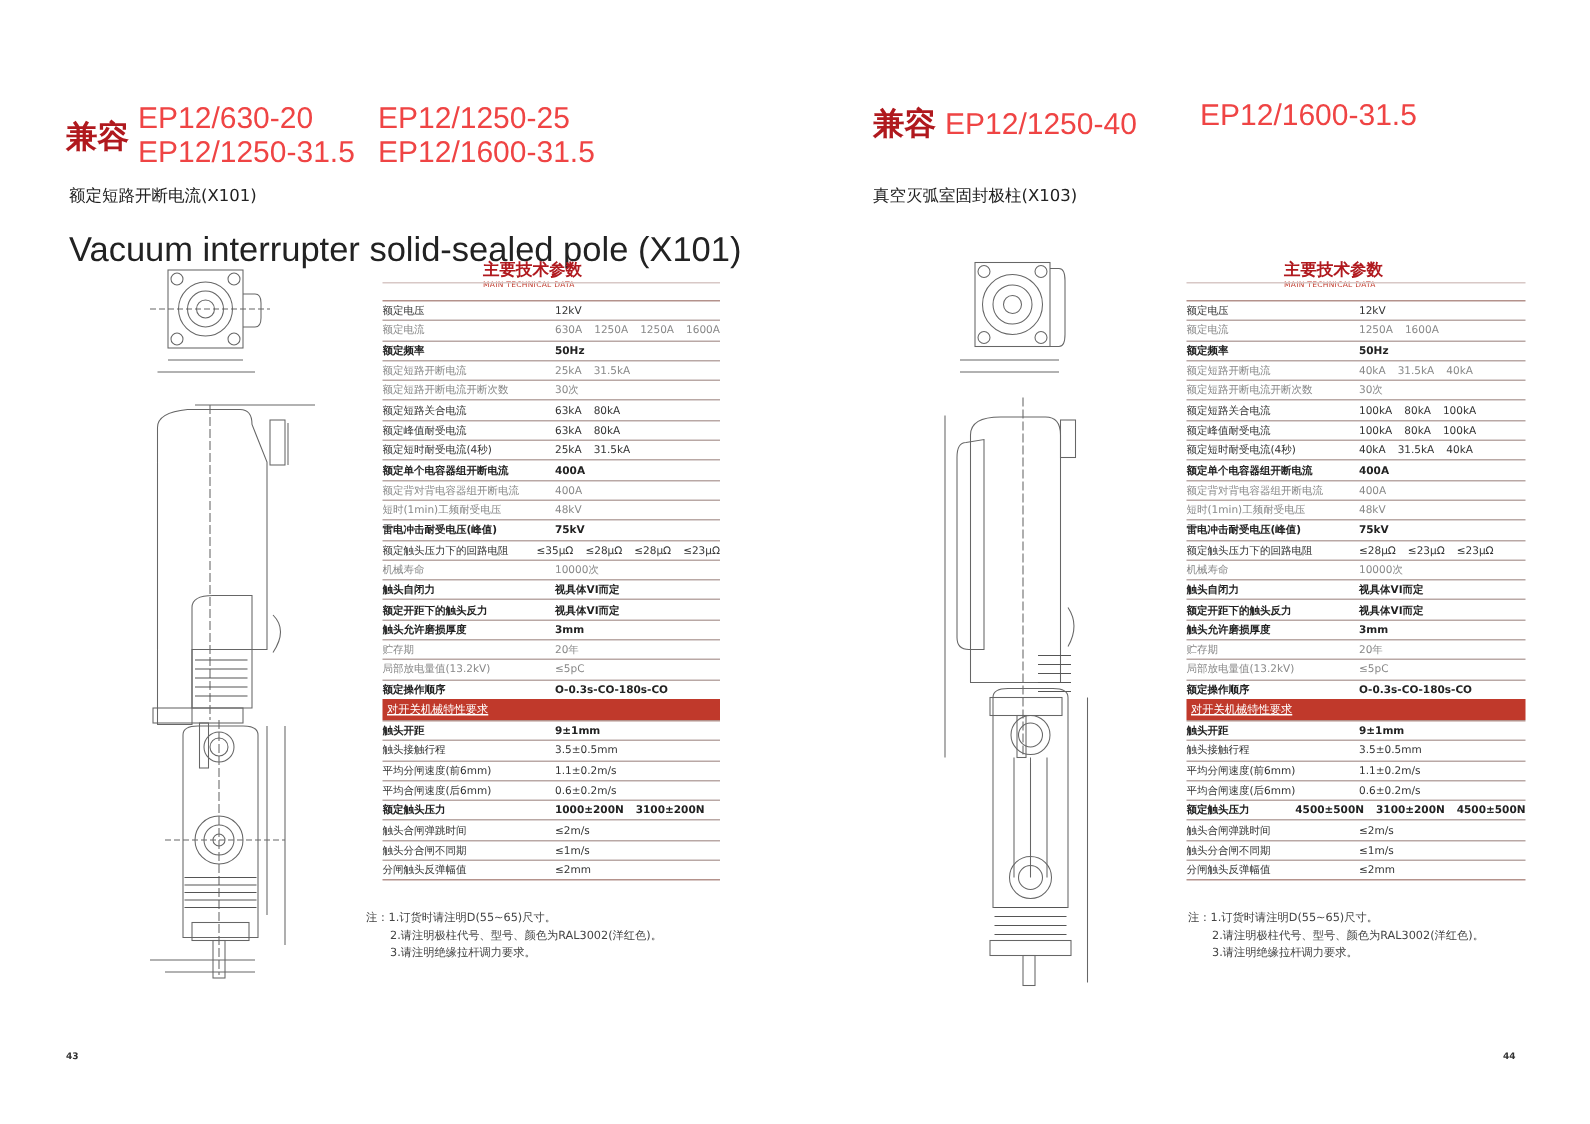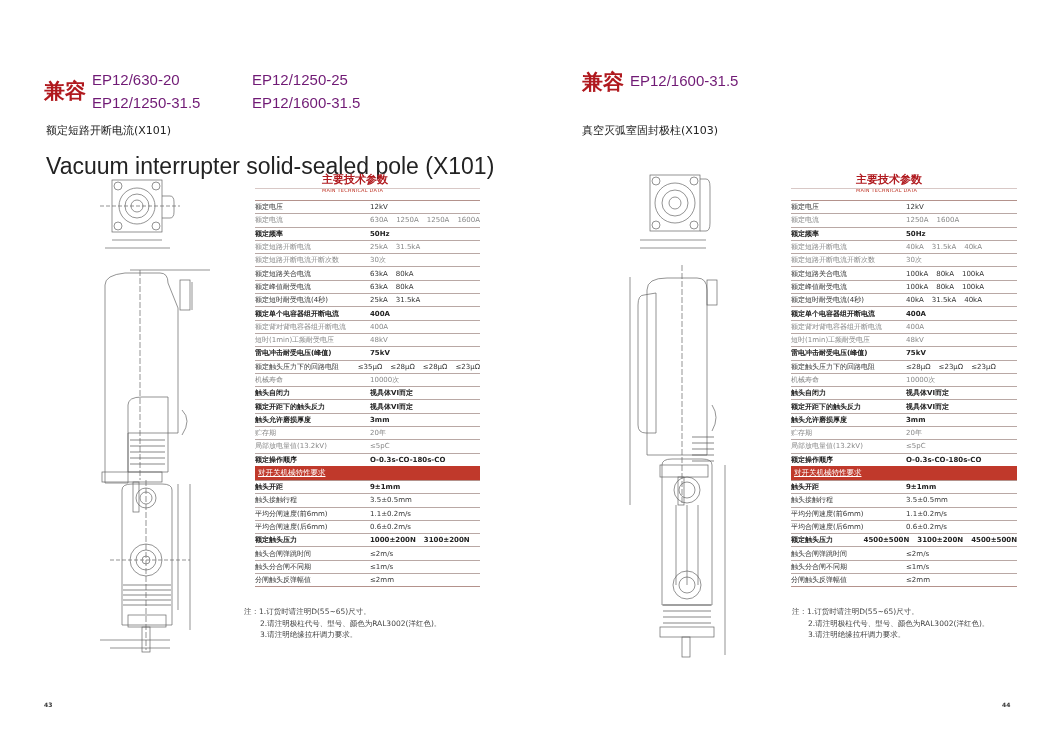--- a/index.html
+++ b/index.html
@@ -5,21 +5,21 @@
   html, body { margin:0; padding:0; background:#ffffff; }
   body { width:1060px; height:749px; position:relative; overflow:hidden;
          font-family:"DejaVu Sans", sans-serif; color:#333; }
   .page { position:absolute; top:0; height:532px; }
   .page.left { left:0; width:530px; }
   .page.right { left:530px; width:530px; }
 
   .compat { position:absolute; display:flex; align-items:center; }
   .compat-tag { color:#b0191e; font-weight:bold; font-size:21px; letter-spacing:0; margin-right:6px; }
   .models { display:grid; column-gap:10px; row-gap:0; }
-  .model { color:#701a75; font-family:"Liberation Sans", sans-serif; font-size:15px; line-height:23px; white-space:nowrap; }
+  .model { color:#ef4444; font-family:"Liberation Sans", sans-serif; font-size:20px; line-height:23px; white-space:nowrap; }
   .title-cn { position:absolute; font-size:11px; color:#222; }
   .title-en { position:absolute; font-family:"Liberation Sans", sans-serif; font-size:23px; color:#222;margin-top:17px; }
 
   .drawing { position:absolute; }
 
   .spec-heading { position:absolute; display:flex; align-items:baseline;flex-direction:column; }
   .spec-heading .cn { color:#b0191e; font-weight:bold; font-size:11px; }
   .spec-heading .en { color:#c0392b; font-size:5px; margin-left:4px; letter-spacing:0.2px; }
   .top-rule { position:absolute; height:1px; background:#d8c8c6; }
   .table { position:absolute; }
@@ -304,20 +304,21 @@
     <div class="indent">3.请注明绝缘拉杆调力要求。</div>
   </div>
 
   <div class="page-num" style="left:44px; top:701px;">43</div>
 </div>
 
 <div class="page right">
   <div class="compat" style="left:52px; top:68px;">
     <div class="compat-tag">兼容</div>
     <div class="models" style="grid-template-columns:160px auto;">
+      <div class="model" style="margin-top:2px;">EP12/1250-40</div>
       <div class="model" style="margin-top:-4px;">EP12/1600-31.5</div>
       <div></div>
     </div>
   </div>
   <div class="title-cn" style="left:52px; top:123px;">真空灭弧室固封极柱(X103)</div>
 
   <svg class="drawing" style="left:80px; top:165px;" width="170" height="500" viewBox="0 0 170 500">
     <g stroke="#666" fill="none" stroke-width="0.7">
       <rect x="40" y="10" width="50" height="56"></rect>
       <circle cx="65" cy="38" r="20"></circle>

